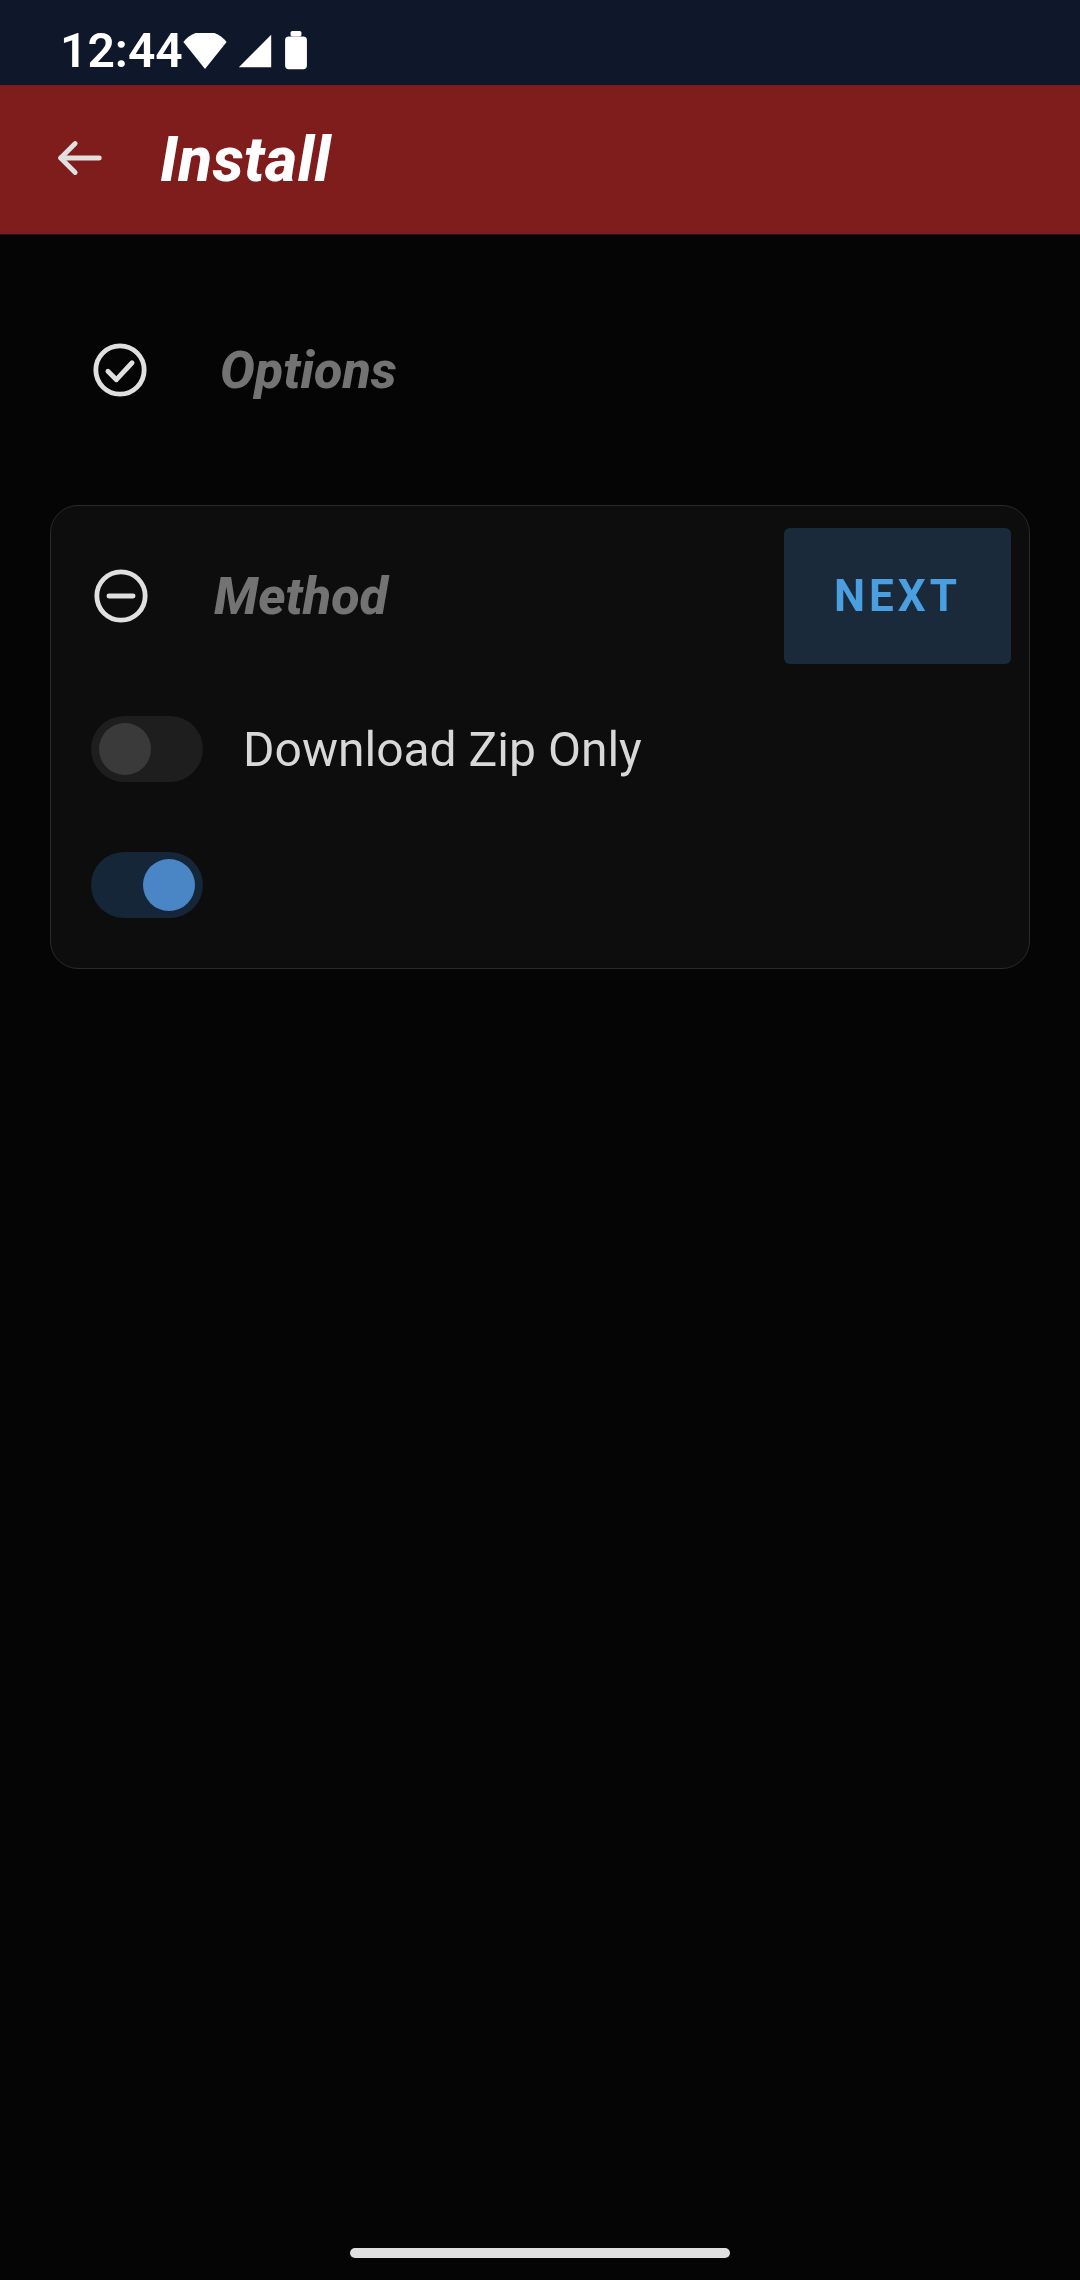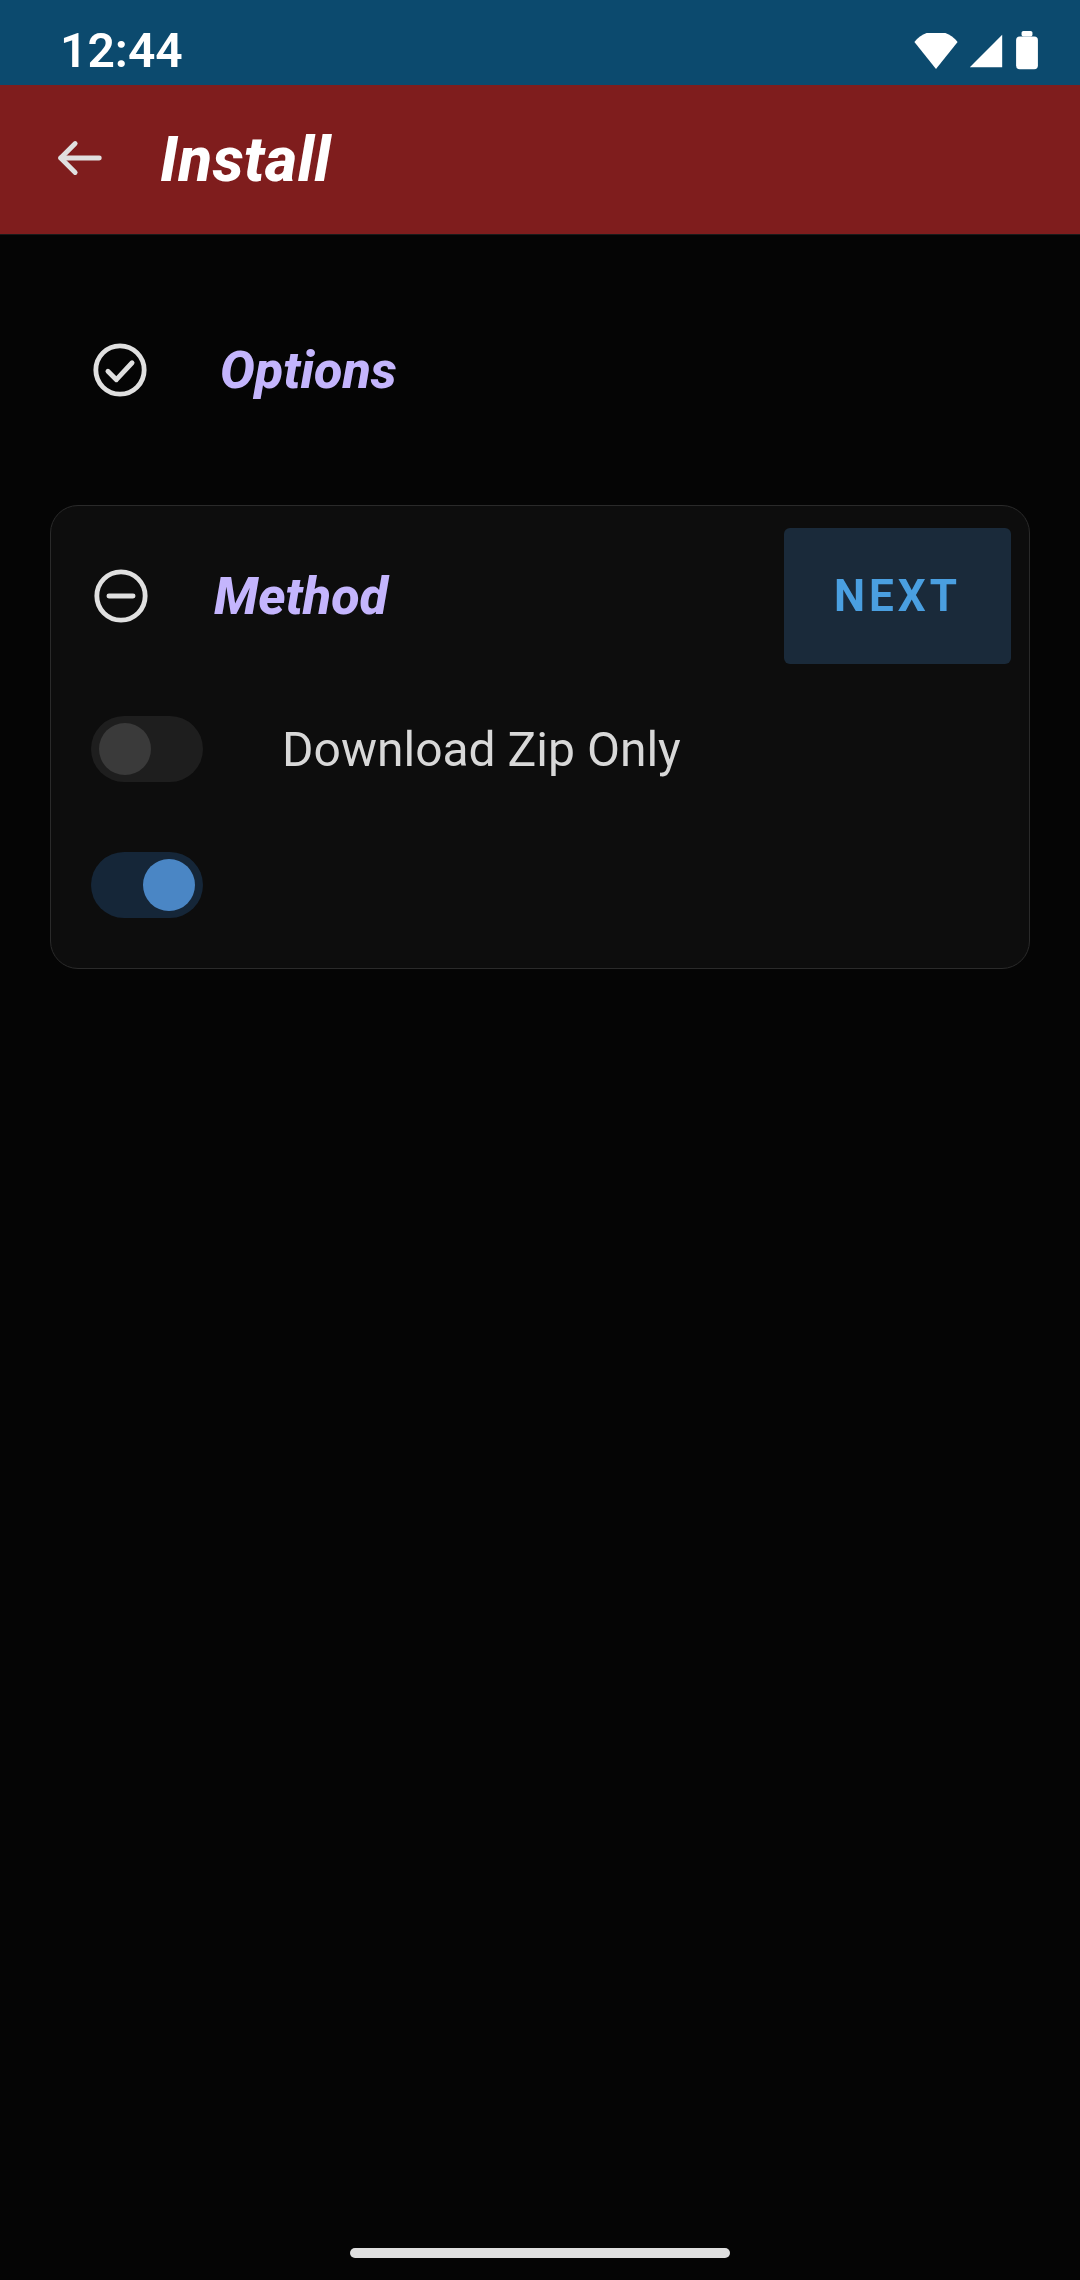--- a/index.html
+++ b/index.html
@@ -4,23 +4,22 @@
   <style>
     * { margin: 0; padding: 0; box-sizing: border-box; }
     html, body { width: 1080px; height: 2280px; background: #000; overflow: hidden; }
     body { font-family: -apple-system, 'Segoe UI', Roboto, sans-serif; color: #e6e6e6; }
 
     
     .statusbar {
       height: 85px;
       display: flex;
       align-items: center;
-      justify-content: space-between;
       padding: 16px 40px 0 60px;
-      background: #0c4a6e;
+      background: #0f172a;
     }
     .statusbar-time {
       font-size: 48px;
       font-weight: 600;
       color: #fff;
     }
     .statusbar-icons {
       display: flex;
       align-items: center;
       gap: 10px;
@@ -65,21 +64,21 @@
     }
     .step-icon {
       width: 60px; height: 60px;
       display: flex; align-items: center; justify-content: center;
       color: #e0e0e0;
     }
     .step-label {
       font-size: 52px;
       font-weight: 800;
       font-style: italic;
-      color: #c4b5fd;
+      color: #737373;
       text-align: right;
     }
 
     
     .method-card {
       margin-top: 70px;
       border: 1px solid #2a2a2a;
       border-radius: 28px;
       background: #0d0d0d;
       padding: 30px 10px 50px 40px;
@@ -104,21 +103,21 @@
       border-radius: 6px;
       display: inline-flex;
       align-items: center;
       justify-content: center;
     }
 
     .toggles { margin-top: 60px; display: flex; flex-direction: column; gap: 70px; padding-left: 0px; }
     .toggle-row {
       display: flex;
       align-items: center;
-      gap: 79px;
+      gap: 40px;
     }
     .switch {
       position: relative;
       width: 112px; height: 66px;
       border-radius: 40px;
       background: #1e1e1e;
       flex-shrink: 0;
     }
     .switch .knob {
       position: absolute;

